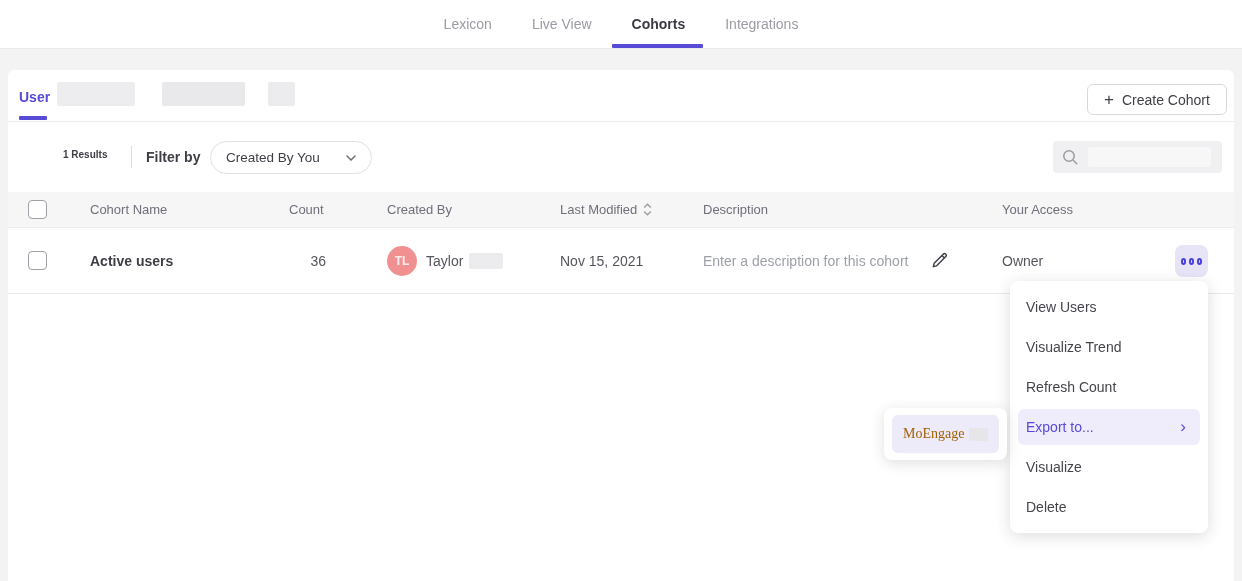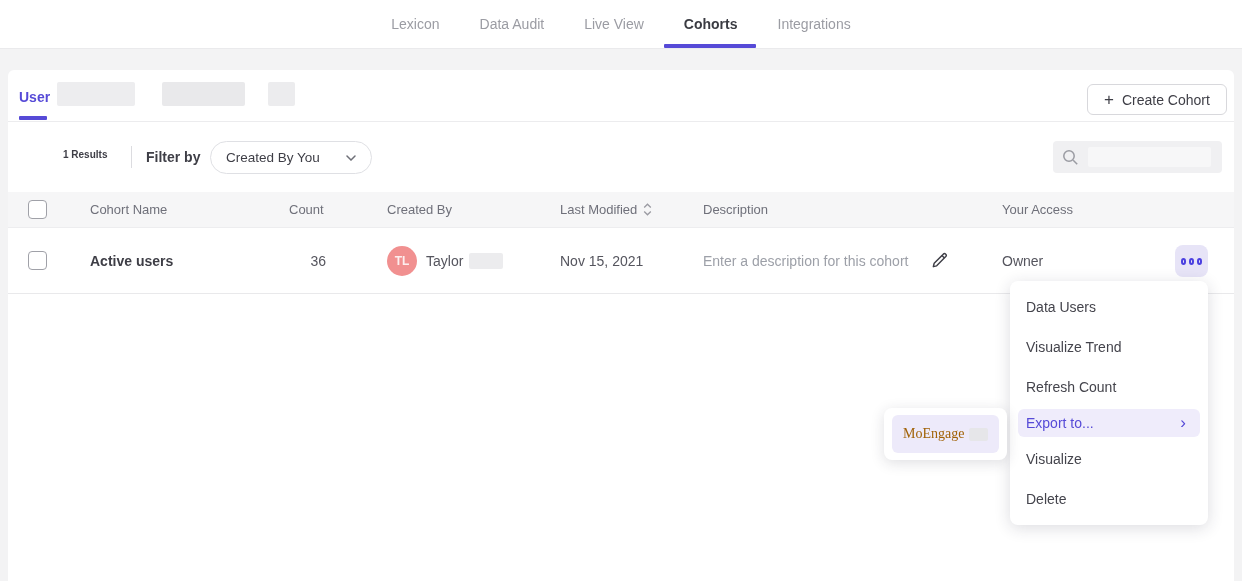--- a/index.html
+++ b/index.html
@@ -103,21 +103,21 @@
   .menu{
     position:absolute;left:1010px;top:281px;width:198px;
     background:#fff;border-radius:8px;box-shadow:0 3px 16px rgba(40,40,60,0.16);
     padding:6px 0;z-index:10;
   }
   .menu-item{
     height:40px;display:flex;align-items:center;padding:0 16px;
     font-size:14px;color:#44444c;cursor:pointer;
   }
   .menu-item.highlighted{
-    margin:0 8px;padding:0 14px 0 8px;border-radius:6px;height:28px;margin-top:2px;margin-bottom:2px;
+    margin:0 8px;padding:0 14px 0 8px;border-radius:6px;height:36px;margin-top:2px;margin-bottom:2px;
     background:#efecfb;color:#564ad7;justify-content:space-between;
   }
   .menu-item .chev{font-size:17px;color:#564ad7;line-height:1;margin-top:-2px;}
   
   .submenu{
     position:absolute;left:884px;top:408px;width:123px;
     background:#fff;border-radius:8px;box-shadow:0 3px 14px rgba(40,40,60,0.15);
     padding:7px 8px;box-sizing:border-box;z-index:11;
   }
   .submenu-item{
@@ -125,21 +125,20 @@
     display:flex;align-items:center;padding:0 11px;
     font-size:14px;color:#a16207;font-family:Liberation Serif, serif;
   }
   .submenu-item .redact-sm{width:31px;height:13px;background:#e6e6e9;margin-left:5px;}
 </style>
 </head>
 <body>
 
 <div class="topnav">
   <div class="nav-tab">Lexicon</div>
-  <div class="nav-tab">Data Audit</div>
   <div class="nav-tab">Live View</div>
   <div class="nav-tab active">Cohorts</div>
   <div class="nav-tab">Integrations</div>
 </div>
 
 <div class="card">
 
   <div class="card-tabs">
     <div class="user-tab">User</div>
     <div class="tab-underline"></div>
@@ -225,21 +224,21 @@
 </div>
 
 <div class="submenu">
   <div class="submenu-item">
     <span>MoEngage</span>
     <div class="redact-sm"></div>
   </div>
 </div>
 
 <div class="menu">
-  <div class="menu-item">Data Users</div>
+  <div class="menu-item">View Users</div>
   <div class="menu-item">Visualize Trend</div>
   <div class="menu-item">Refresh Count</div>
   <div class="menu-item highlighted">
     <span>Export to...</span>
     <span class="chev">›</span>
   </div>
   <div class="menu-item">Visualize</div>
   <div class="menu-item">Delete</div>
 </div>
 

